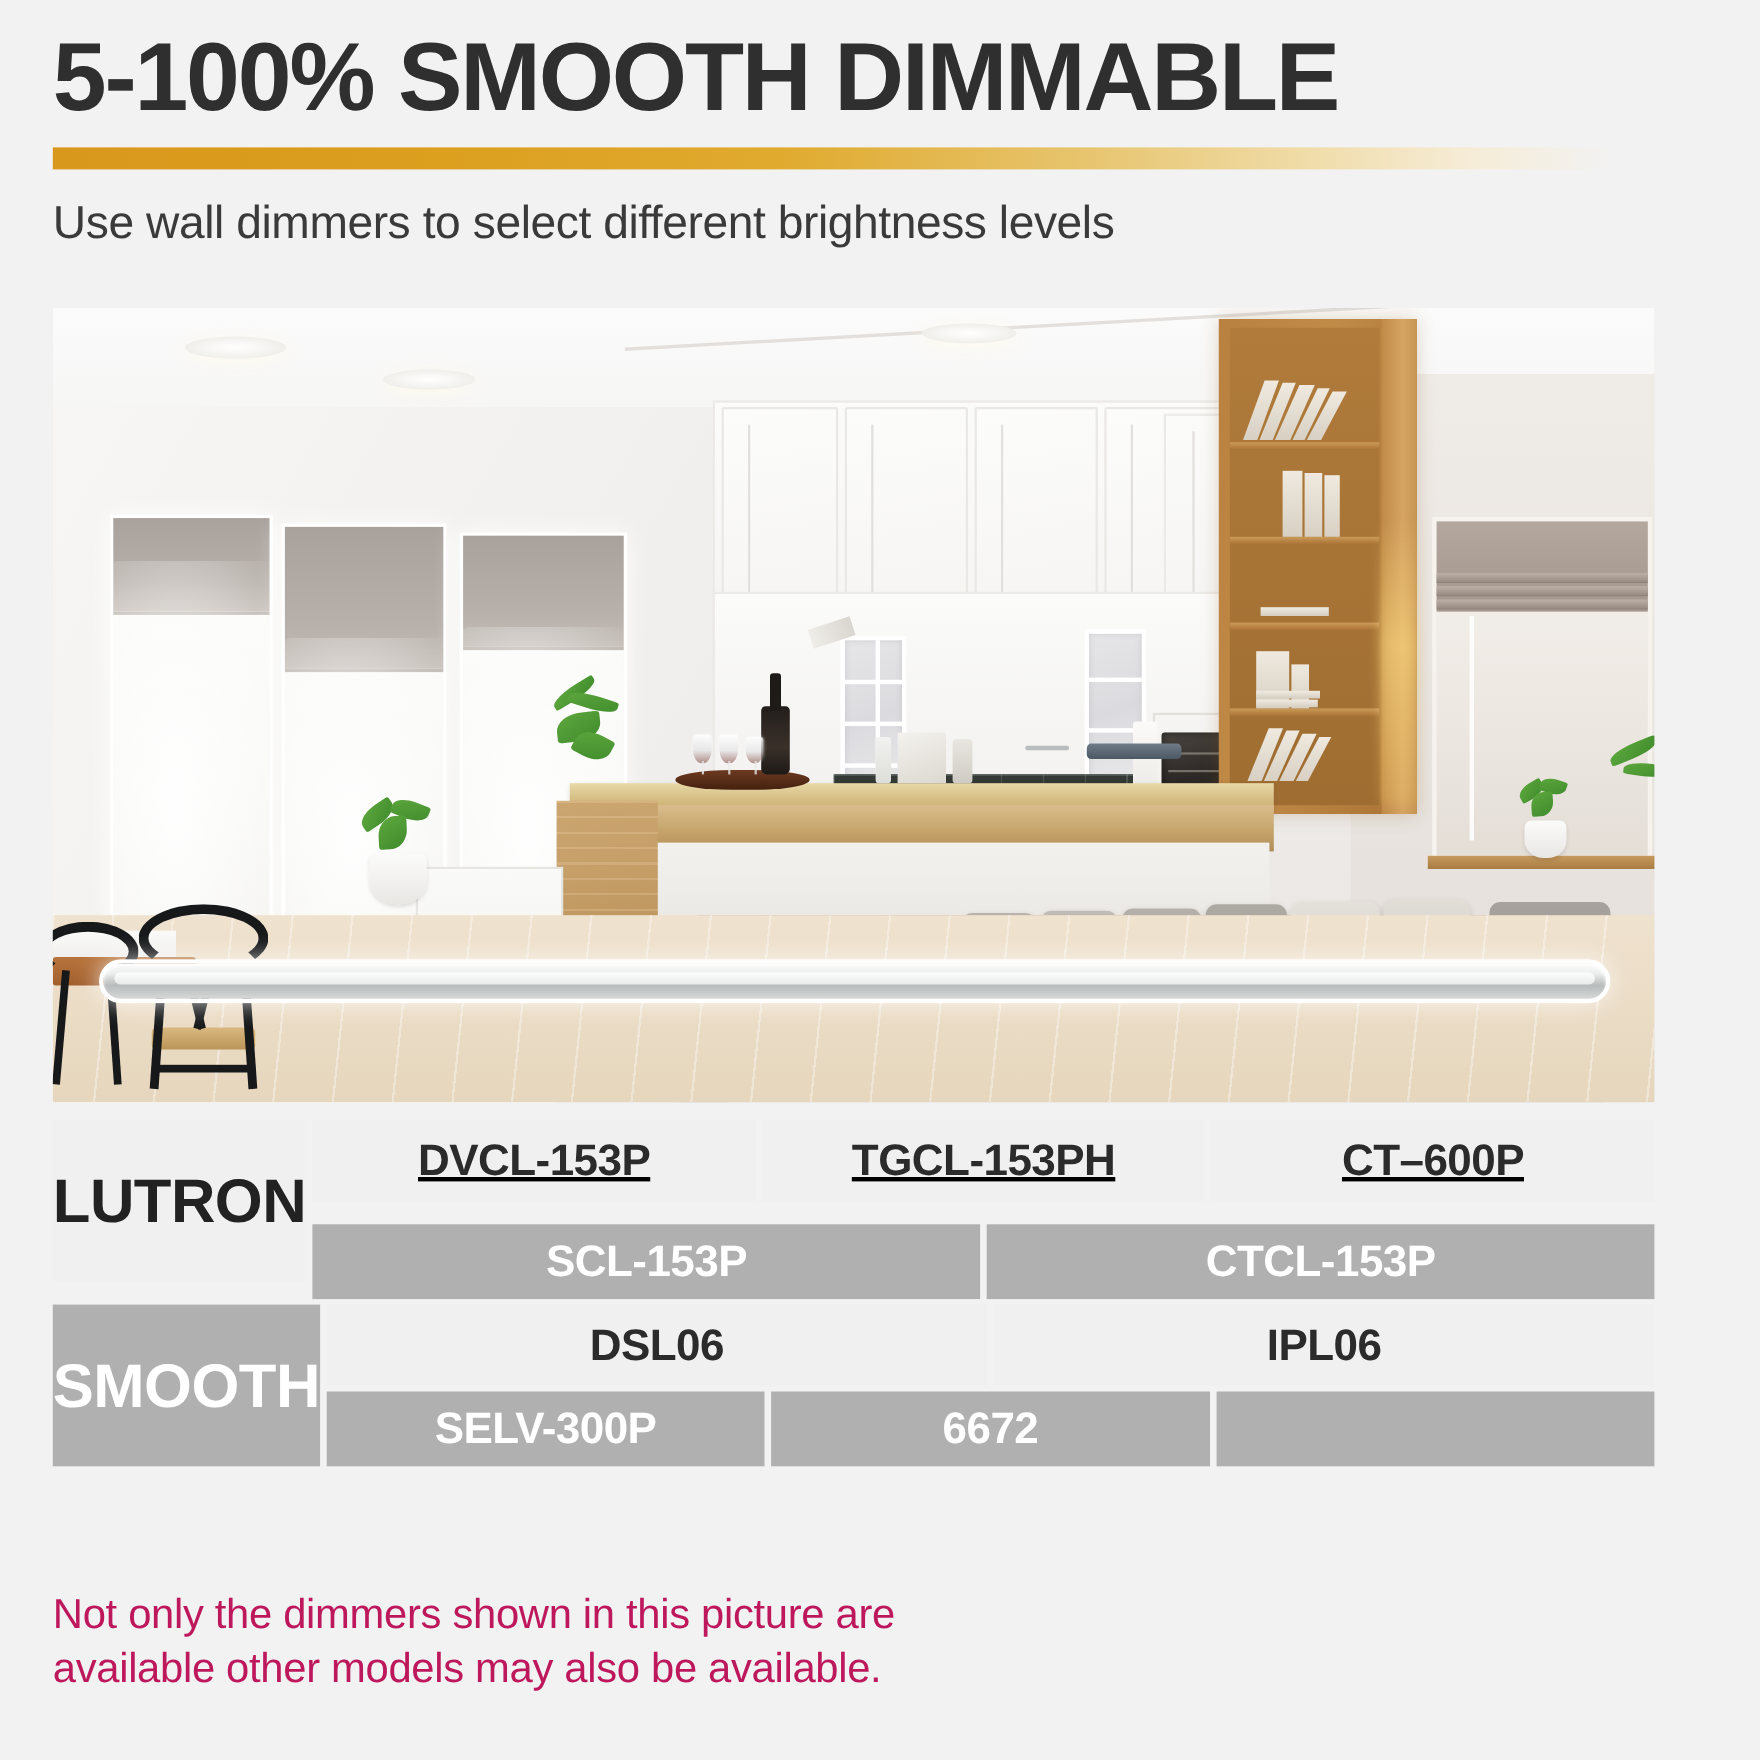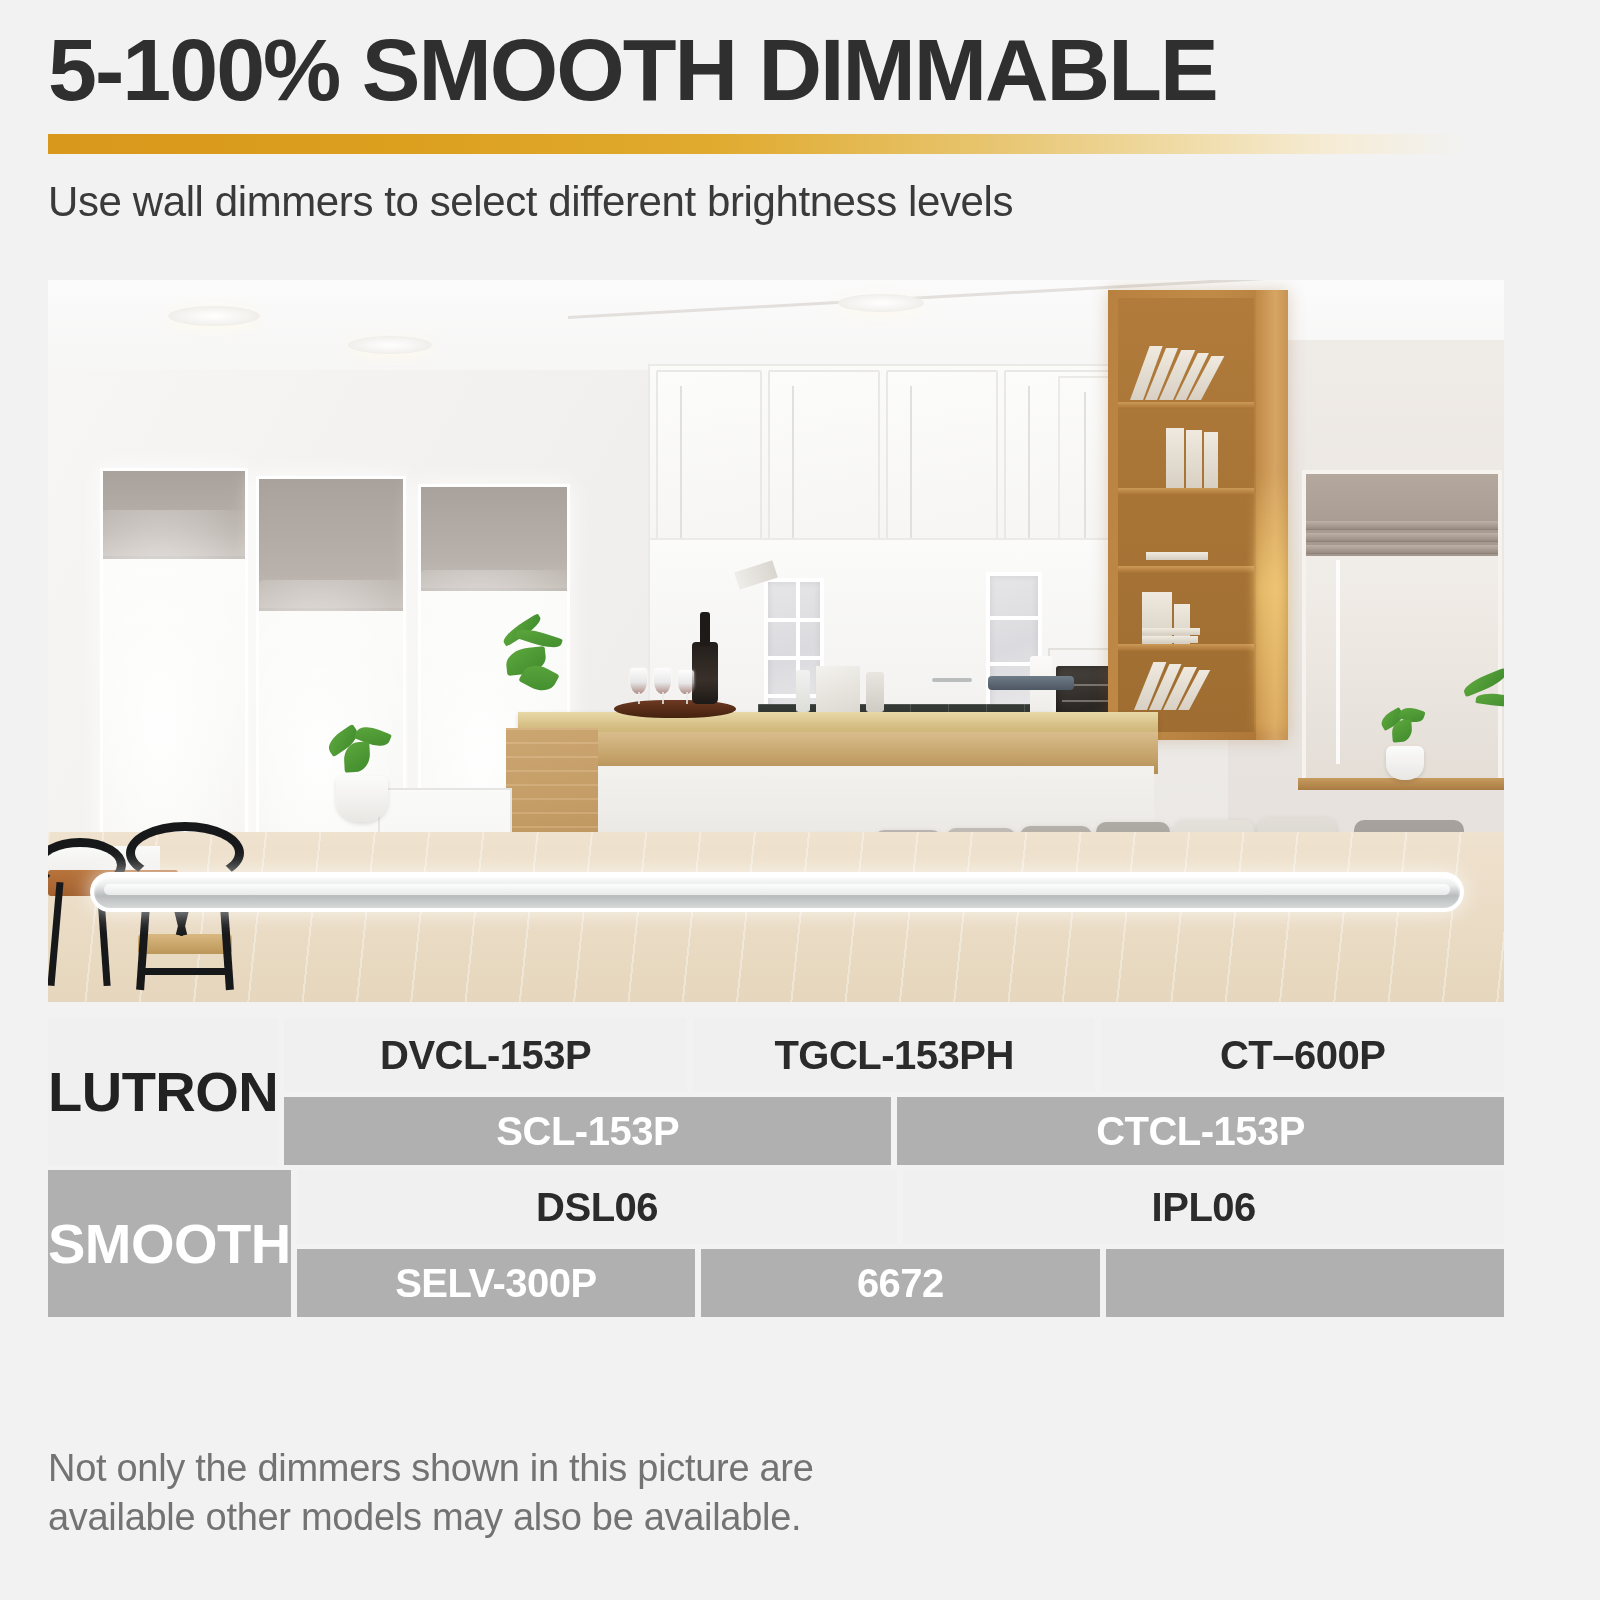--- a/index.html
+++ b/index.html
@@ -323,21 +323,21 @@
     font-size:56px; font-weight:700;
   }
   .brand-lutron { background:#f0f0f0; color:#222222; }
   .brand-leviton { background:#b0b0b0; color:#ffffff; }
   .r1 { height:74px; }
   .r2 { height:68px; }
 
   
   .footnote {
     position:absolute; left:48px; top:1444px; width:1100px;
-    font-size:38px; line-height:1.28; color:#737373; font-weight:400;
+    font-size:38px; line-height:1.28; color:#be185d; font-weight:400;
     letter-spacing:-0.3px;
   }
 </style>
 </head>
 <body>
 
 <div class="header">
   <div class="title">5-100% SMOOTH DIMMABLE</div>
   <div class="gold-rule"></div>
   <div class="subtitle">Use wall dimmers to select different brightness levels</div>
@@ -573,26 +573,26 @@
 
   </div>
 </div>
 
 <div class="table-wrap">
 
 
   <div class="trow">
     <div class="cell brand-cell brand-lutron" style="height:147px;">LUTRON</div>
     <div style="flex:1 1 0;display:flex;flex-direction:column;gap:5px;">
-      <div class="trow" style="margin-top:0;">
+      <div class="trow" style="margin-top:0;text-decoration:underline;">
         <div class="cell c-model light r1">DVCL-153P</div>
         <div class="cell c-model light r1">TGCL-153PH</div>
         <div class="cell c-model light r1">CT–600P</div>
       </div>
-      <div class="trow" style="margin-top:0;">
+      <div class="trow" style="margin-top:16px;">
         <div class="cell c-model grey r2">SCL-153P</div>
         <div class="cell c-model grey r2">CTCL-153P</div>
       </div>
     </div>
   </div>
 
   <div class="trow">
     <div class="cell brand-cell brand-leviton" style="height:147px;">SMOOTH</div>
     <div style="flex:1 1 0;display:flex;flex-direction:column;gap:5px;">
       <div class="trow" style="margin-top:0;">

